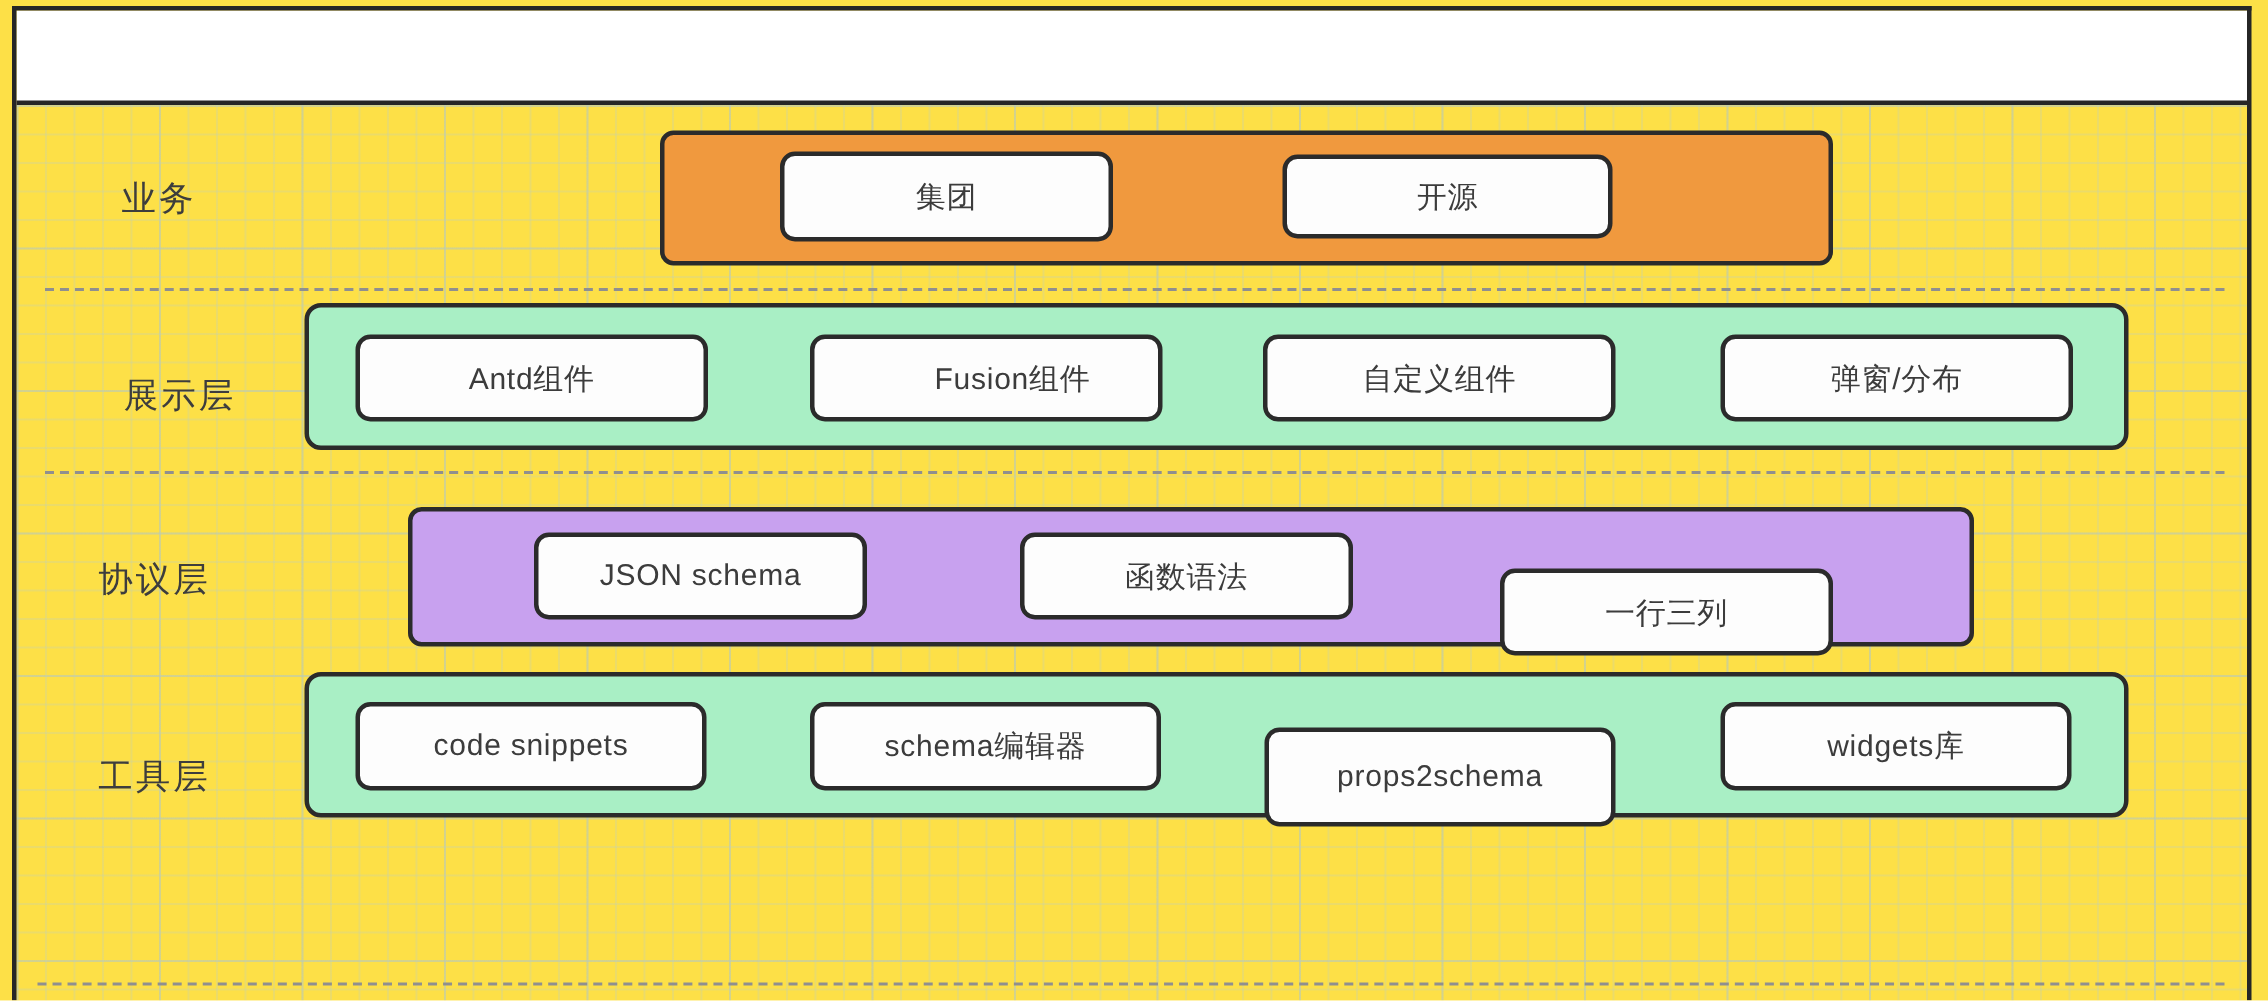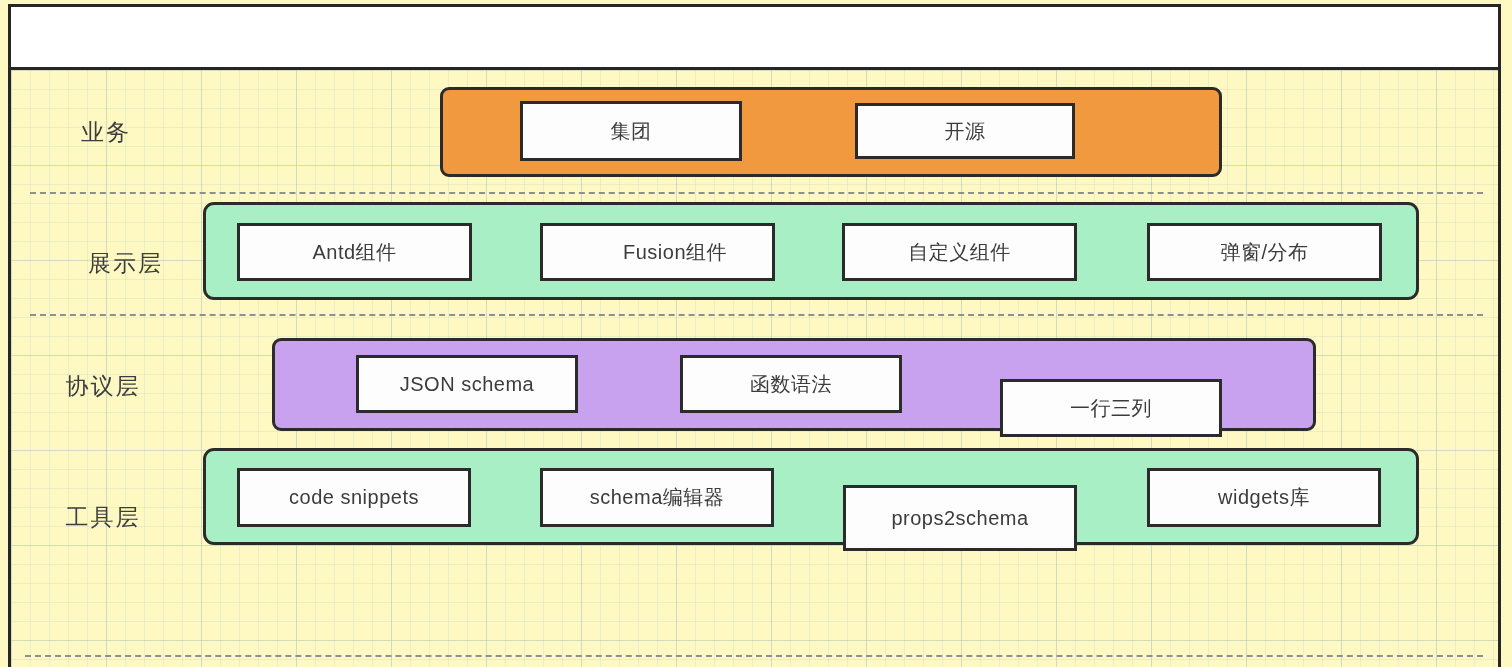--- a/index.html
+++ b/index.html
@@ -3,21 +3,21 @@
 <meta charset="utf-8">
 <style>
   * { box-sizing: border-box; margin: 0; padding: 0; }
   html, body { background: #ffffff; }
   body { font-family: "Liberation Sans", "DejaVu Sans", sans-serif; }
 
   #app {
     position: relative;
     width: 1512px;
     height: 667px;
-    background: #fef9c3;
+    background: #fde047;
     overflow: hidden;
   }
 
   
   .grid-bg {
     position: absolute;
     left: 11px; top: 70px;
     width: 1487px; height: 597px;
     background-image:
       linear-gradient(to right,  rgba(188,206,194,0.28) 1px, transparent 1px),
@@ -49,39 +49,39 @@
   .row-label {
     position: absolute;
     width: 120px;
     text-align: center;
     font-size: 23px;
     color: #3d3d3d;
     letter-spacing: 2px;
     white-space: nowrap;
   }
   #label-0 { left: 46px; top: 117px; }
-  #label-1 { left: 43px; top: 248px; text-align: right; }
+  #label-1 { left: 60px; top: 248px; }
   #label-2 { left: 43px; top: 371px; }
   #label-3 { left: 43px; top: 502px; }
 
   .bar {
     position: absolute;
     border: 3px solid #2b2b2b;
     border-radius: 9px;
   }
   #bar-0 { left: 440px; top: 87px;  width: 782px;  height: 90px; }
   #bar-1 { left: 203px; top: 202px; width: 1216px; height: 98px; border-radius: 11px; }
   #bar-2 { left: 272px; top: 338px; width: 1044px; height: 93px; }
   #bar-3 { left: 203px; top: 448px; width: 1216px; height: 97px; border-radius: 11px; }
 
   .node {
     position: absolute;
     background: #fdfdfd;
     border: 3px solid #2b2b2b;
-    border-radius: 0;
+    border-radius: 10px;
     display: flex;
     align-items: center;
     justify-content: center;
     font-size: 20px;
     color: #3c3c3c;
     letter-spacing: 0.5px;
     white-space: nowrap;
   }
   
   #n-0-0 { left: 77px;  top: 11px; width: 222px; height: 60px; }

